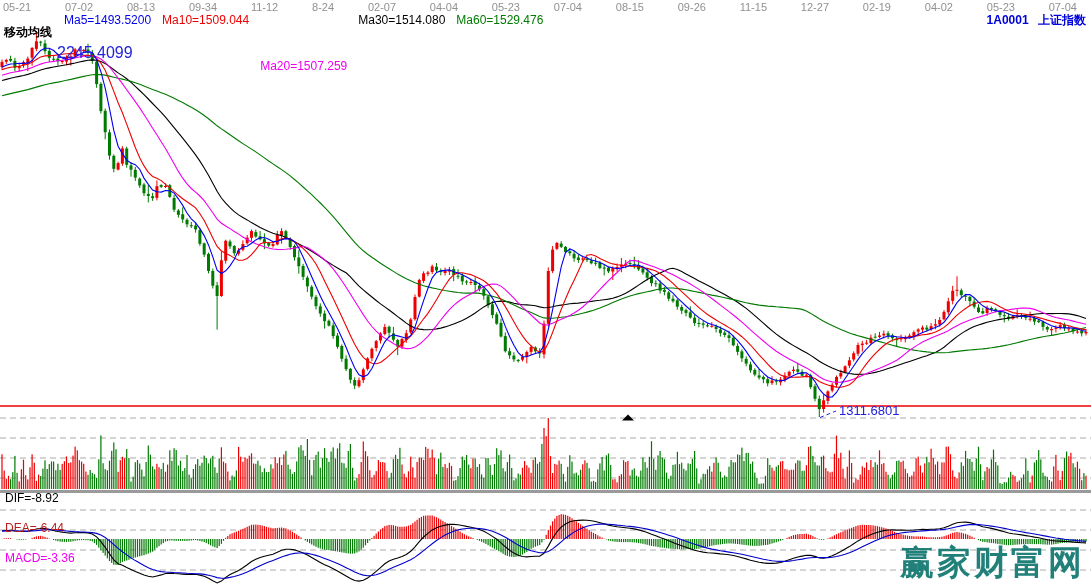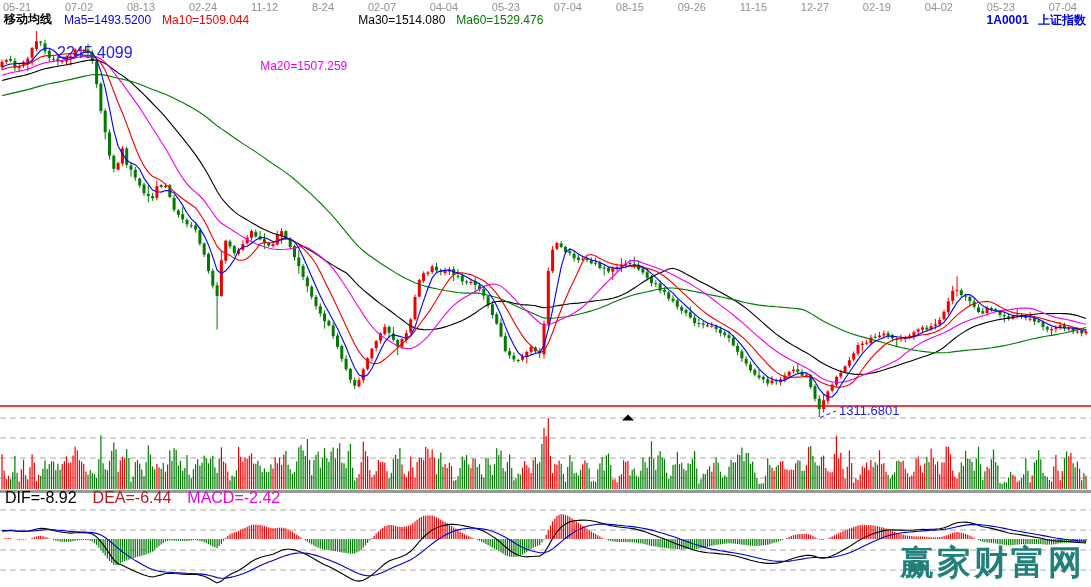--- a/index.html
+++ b/index.html
@@ -4,27 +4,27 @@
 <style>
   html,body{margin:0;padding:0;background:#fff;}
   .screen{position:relative;width:1091px;height:587px;background:#ffffff;overflow:hidden;
           font-family:"Liberation Sans","DejaVu Sans",sans-serif;}
   #chart{position:absolute;left:0;top:0;width:1091px;height:587px;}
   .lbl{position:absolute;white-space:nowrap;}
   .date-axis{position:absolute;top:1px;left:3px;right:14px;height:12px;display:flex;
              justify-content:space-between;font-size:11px;line-height:12px;}
   .date-axis span{white-space:nowrap;}
   .header-row{position:absolute;top:13px;left:0;width:100%;height:15px;font-size:12px;line-height:15px;}
-  .panel-title{position:absolute;left:4px;top:0;color:#000;font-weight:bold;font-family:Liberation Mono, monospace;}
+  .panel-title{position:absolute;left:4px;top:12px;color:#000;font-weight:bold;}
   .ma-row{position:absolute;left:64px;top:0;display:flex;gap:11px;}
   .symbol{position:absolute;right:5px;top:0;font-weight:bold;}
   .symbol span{margin-left:6px;}
   .hi{left:57px;top:32px;font-size:16px;margin-top:12px;}
   .lo{left:839px;top:403px;font-size:13px;}
-  .dif-row{position:absolute;left:5px;top:491px;display:flex;gap:16px;font-size:16px;line-height:14px;}
+  .dif-row{position:absolute;left:5px;top:491px;display:flex;gap:16px;font-size:12px;line-height:14px;flex-direction:column;}
   .watermark{position:absolute;right:6px;top:540px;font-size:34px;font-weight:bold;
              letter-spacing:3px;opacity:.92;}
 </style>
 </head>
 <body>
 
 <div class="screen">
 
   <svg id="chart" viewBox="0 0 1091 587">
       <g>
@@ -1558,21 +1558,21 @@
       <polyline points="2.0,530.8 6.3,530.5 10.6,530.3 14.9,531.0 19.2,531.4 23.5,531.5 27.8,531.3 32.1,530.3 36.4,529.0 40.7,528.2 45.0,528.5 49.3,529.4 53.6,530.5 57.9,531.5 62.2,532.3 66.5,532.7 70.8,533.1 75.1,532.8 79.4,532.6 83.7,532.6 88.0,532.9 92.3,534.0 96.6,536.9 100.9,541.7 105.2,547.3 109.5,553.7 113.8,559.8 118.1,563.7 122.4,565.3 126.7,567.6 131.0,569.6 135.3,571.5 139.7,573.3 144.0,575.0 148.3,576.2 152.6,577.0 156.9,576.0 161.2,574.9 165.5,573.5 169.8,573.1 174.1,573.5 178.4,573.8 182.7,574.1 187.0,574.4 191.3,574.4 195.6,574.3 199.9,575.1 204.2,576.2 208.5,578.2 212.8,580.7 217.1,583.0 221.4,581.1 225.7,577.4 230.0,574.6 234.3,572.6 238.6,570.4 242.9,567.7 247.2,564.7 251.5,561.5 255.8,559.2 260.1,557.4 264.4,556.2 268.7,555.2 273.0,554.2 277.3,552.3 281.6,550.3 285.9,549.3 290.2,549.2 294.5,549.9 298.8,551.2 303.1,553.0 307.4,555.1 311.7,557.5 316.0,560.0 320.3,562.4 324.6,564.7 328.9,566.6 333.2,568.7 337.5,571.0 341.8,573.5 346.1,576.0 350.4,578.5 354.7,580.5 359.0,581.1 363.3,580.2 367.6,578.0 371.9,574.9 376.2,571.4 380.5,567.7 384.8,563.8 389.1,561.0 393.4,559.2 397.7,558.1 402.0,556.4 406.3,554.4 410.7,551.3 415.0,546.8 419.3,541.6 423.6,537.0 427.9,533.3 432.2,529.9 436.5,527.7 440.8,526.2 445.1,525.1 449.4,524.4 453.7,524.4 458.0,524.7 462.3,525.5 466.6,526.4 470.9,527.2 475.2,528.3 479.5,529.6 483.8,531.3 488.1,533.6 492.4,536.4 496.7,539.3 501.0,542.8 505.3,546.8 509.6,550.2 513.9,553.1 518.2,555.3 522.5,556.5 526.8,556.9 531.1,556.5 535.4,556.3 539.7,556.2 544.0,553.3 548.3,546.1 552.6,538.4 556.9,531.8 561.2,527.1 565.5,524.0 569.8,521.8 574.1,520.8 578.4,520.4 582.7,520.1 587.0,520.2 591.3,520.8 595.6,521.5 599.9,522.7 604.2,523.8 608.5,525.1 612.8,526.0 617.1,526.8 621.4,527.3 625.7,527.8 630.0,528.3 634.3,528.9 638.6,529.9 642.9,531.1 647.2,532.5 651.5,534.2 655.8,535.7 660.1,537.5 664.4,539.0 668.7,540.8 673.0,542.4 677.3,544.2 681.7,545.8 686.0,547.2 690.3,548.7 694.6,550.2 698.9,551.3 703.2,552.1 707.5,552.7 711.8,553.0 716.1,553.4 720.4,553.9 724.7,554.3 729.0,554.7 733.3,555.5 737.6,556.5 741.9,557.7 746.2,558.9 750.5,560.2 754.8,561.3 759.1,562.3 763.4,562.9 767.7,563.4 772.0,563.4 776.3,563.1 780.6,562.5 784.9,561.3 789.2,559.8 793.5,558.3 797.8,557.0 802.1,556.1 806.4,555.2 810.7,555.4 815.0,556.4 819.3,557.9 823.6,558.1 827.9,557.2 832.2,555.7 836.5,553.7 840.8,551.5 845.1,549.1 849.4,546.6 853.7,543.8 858.0,540.9 862.3,538.5 866.6,536.5 870.9,534.5 875.2,533.0 879.5,531.7 883.8,530.6 888.1,530.0 892.4,529.9 896.7,530.1 901.0,530.1 905.3,530.2 909.6,530.2 913.9,530.0 918.2,529.7 922.5,529.4 926.8,529.5 931.1,529.3 935.4,529.1 939.7,528.7 944.0,527.8 948.3,526.2 952.7,524.2 957.0,522.7 961.3,522.2 965.6,522.1 969.9,522.6 974.2,523.7 978.5,525.2 982.8,526.7 987.1,527.5 991.4,528.4 995.7,529.4 1000.0,530.6 1004.3,531.8 1008.6,533.0 1012.9,533.8 1017.2,534.3 1021.5,534.9 1025.8,535.6 1030.1,536.3 1034.4,537.1 1038.7,537.8 1043.0,538.8 1047.3,539.8 1051.6,540.5 1055.9,541.0 1060.2,541.1 1064.5,541.4 1068.8,541.6 1073.1,542.1 1077.4,542.4 1081.7,542.8 1086.0,542.9" fill="none" stroke="#000000" stroke-width="1.1"></polyline>
       <polyline points="2.0,531.1 6.3,530.9 10.6,530.8 14.9,530.8 19.2,531.0 23.5,531.1 27.8,531.1 32.1,530.9 36.4,530.6 40.7,530.1 45.0,529.8 49.3,529.7 53.6,529.9 57.9,530.2 62.2,530.6 66.5,531.0 70.8,531.4 75.1,531.7 79.4,531.9 83.7,532.0 88.0,532.2 92.3,532.6 96.6,533.4 100.9,535.1 105.2,537.5 109.5,540.8 113.8,544.6 118.1,548.4 122.4,551.8 126.7,554.9 131.0,557.9 135.3,560.6 139.7,563.1 144.0,565.5 148.3,567.7 152.6,569.5 156.9,570.8 161.2,571.6 165.5,572.0 169.8,572.2 174.1,572.5 178.4,572.7 182.7,573.0 187.0,573.3 191.3,573.5 195.6,573.7 199.9,573.9 204.2,574.4 208.5,575.2 212.8,576.3 217.1,577.6 221.4,578.3 225.7,578.1 230.0,577.4 234.3,576.5 238.6,575.3 242.9,573.7 247.2,571.9 251.5,569.9 255.8,567.7 260.1,565.7 264.4,563.8 268.7,562.1 273.0,560.5 277.3,558.8 281.6,557.1 285.9,555.6 290.2,554.3 294.5,553.4 298.8,553.0 303.1,553.0 307.4,553.4 311.7,554.2 316.0,555.4 320.3,556.8 324.6,558.4 328.9,560.0 333.2,561.7 337.5,563.6 341.8,565.6 346.1,567.7 350.4,569.8 354.7,572.0 359.0,573.8 363.3,575.1 367.6,575.7 371.9,575.5 376.2,574.7 380.5,573.3 384.8,571.4 389.1,569.3 393.4,567.3 397.7,565.5 402.0,563.7 406.3,561.8 410.7,559.7 415.0,557.1 419.3,554.0 423.6,550.6 427.9,547.1 432.2,543.7 436.5,540.5 440.8,537.6 445.1,535.1 449.4,533.0 453.7,531.2 458.0,529.9 462.3,529.0 466.6,528.5 470.9,528.3 475.2,528.3 479.5,528.5 483.8,529.1 488.1,530.0 492.4,531.3 496.7,532.9 501.0,534.9 505.3,537.2 509.6,539.8 513.9,542.5 518.2,545.1 522.5,547.3 526.8,549.3 531.1,550.7 535.4,551.8 539.7,552.7 544.0,552.8 548.3,551.5 552.6,548.9 556.9,545.5 561.2,541.8 565.5,538.2 569.8,535.0 574.1,532.1 578.4,529.8 582.7,527.8 587.0,526.3 591.3,525.2 595.6,524.5 599.9,524.1 604.2,524.1 608.5,524.3 612.8,524.6 617.1,525.1 621.4,525.5 625.7,526.0 630.0,526.4 634.3,526.9 638.6,527.5 642.9,528.2 647.2,529.1 651.5,530.1 655.8,531.2 660.1,532.5 664.4,533.8 668.7,535.2 673.0,536.6 677.3,538.1 681.7,539.7 686.0,541.2 690.3,542.7 694.6,544.2 698.9,545.6 703.2,546.9 707.5,548.1 711.8,549.1 716.1,549.9 720.4,550.7 724.7,551.4 729.0,552.1 733.3,552.8 737.6,553.5 741.9,554.3 746.2,555.2 750.5,556.2 754.8,557.2 759.1,558.2 763.4,559.2 767.7,560.0 772.0,560.7 776.3,561.2 780.6,561.4 784.9,561.4 789.2,561.1 793.5,560.5 797.8,559.8 802.1,559.1 806.4,558.3 810.7,557.7 815.0,557.5 819.3,557.5 823.6,557.6 827.9,557.6 832.2,557.2 836.5,556.5 840.8,555.5 845.1,554.2 849.4,552.7 853.7,550.9 858.0,548.9 862.3,546.8 866.6,544.8 870.9,542.7 875.2,540.8 879.5,538.9 883.8,537.3 888.1,535.8 892.4,534.6 896.7,533.7 901.0,533.0 905.3,532.4 909.6,532.0 913.9,531.6 918.2,531.2 922.5,530.9 926.8,530.6 931.1,530.3 935.4,530.1 939.7,529.8 944.0,529.4 948.3,528.8 952.7,527.8 957.0,526.8 961.3,525.9 965.6,525.1 969.9,524.6 974.2,524.4 978.5,524.6 982.8,525.0 987.1,525.5 991.4,526.1 995.7,526.8 1000.0,527.5 1004.3,528.4 1008.6,529.3 1012.9,530.2 1017.2,531.0 1021.5,531.8 1025.8,532.6 1030.1,533.3 1034.4,534.0 1038.7,534.8 1043.0,535.6 1047.3,536.4 1051.6,537.2 1055.9,538.0 1060.2,538.6 1064.5,539.2 1068.8,539.7 1073.1,540.1 1077.4,540.6 1081.7,541.0 1086.0,541.4" fill="none" stroke="#0000cc" stroke-width="1.1"></polyline>
       <polygon points="622,420.5 634,420.5 628,414.5" fill="#000000"></polygon>
       <path d="M820,417.5 L836,411" stroke="#2222dd" stroke-width="1" stroke-dasharray="4 3" fill="none"></path>
     </svg>
 
   <div class="date-axis" style="color: rgb(144, 144, 144);">
     <span>05-21</span>
     <span>07-02</span>
     <span>08-13</span>
-    <span>02-24</span>
+    <span>09-34</span>
     <span>11-12</span>
     <span>8-24</span>
     <span>02-07</span>
     <span>04-04</span>
     <span>05-23</span>
     <span>07-04</span>
     <span>08-15</span>
     <span>09-26</span>
     <span>11-15</span>
     <span>12-27</span>
@@ -1596,17 +1596,17 @@
       <span>上证指数</span>
     </div>
   </div>
 
   <div class="lbl hi" style="color: rgb(34, 34, 221);">2245.4099</div>
   <div class="lbl lo" style="color: rgb(34, 34, 221);">1311.6801</div>
 
   <div class="dif-row">
     <span style="color: rgb(0, 0, 0);">DIF=-8.92</span>
     <span style="color: #b91c1c;">DEA=-6.44</span>
-    <span style="color: rgb(238, 0, 238);">MACD=-2.42</span>
+    <span style="color: rgb(238, 0, 238);">MACD=-3.36</span>
   </div>
 
   <div class="lbl watermark" style="color: #0f766e;">赢家财富网</div>
 </div>
 
 </body></html>

